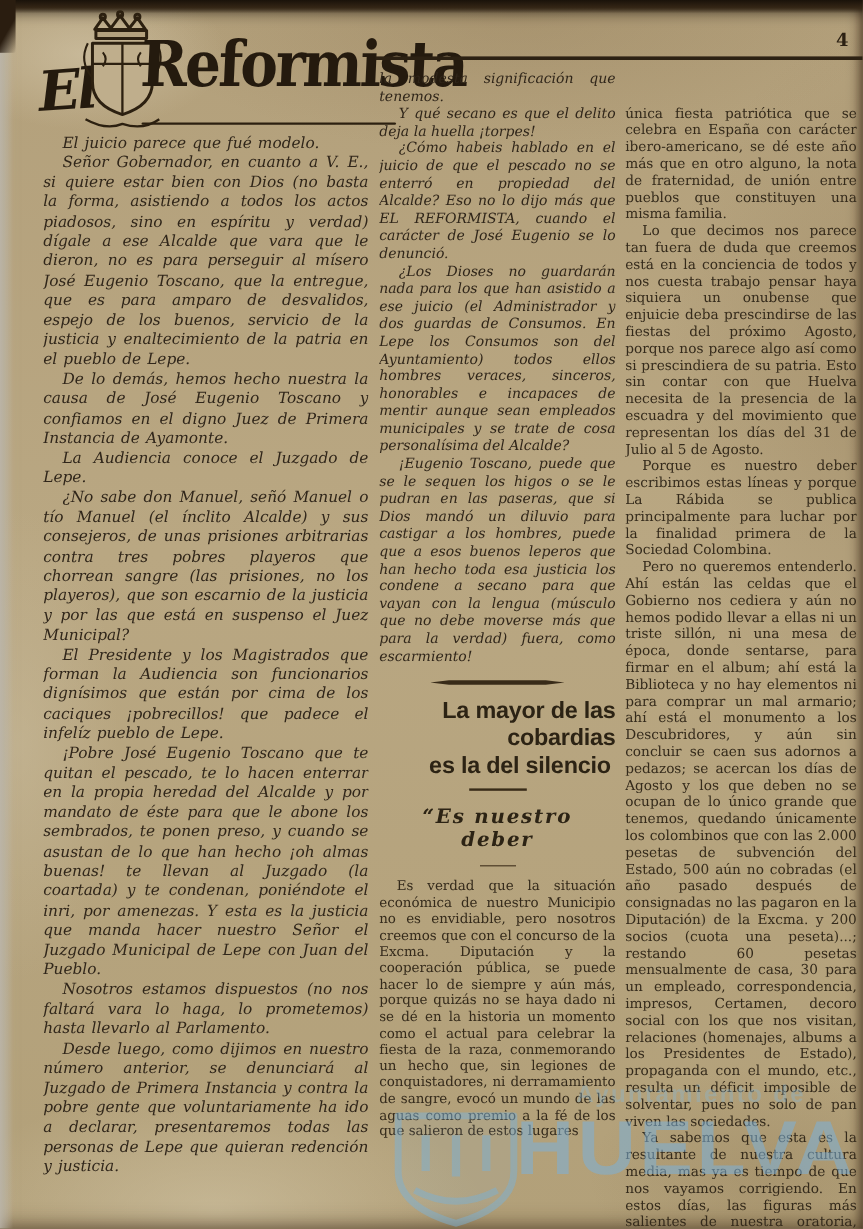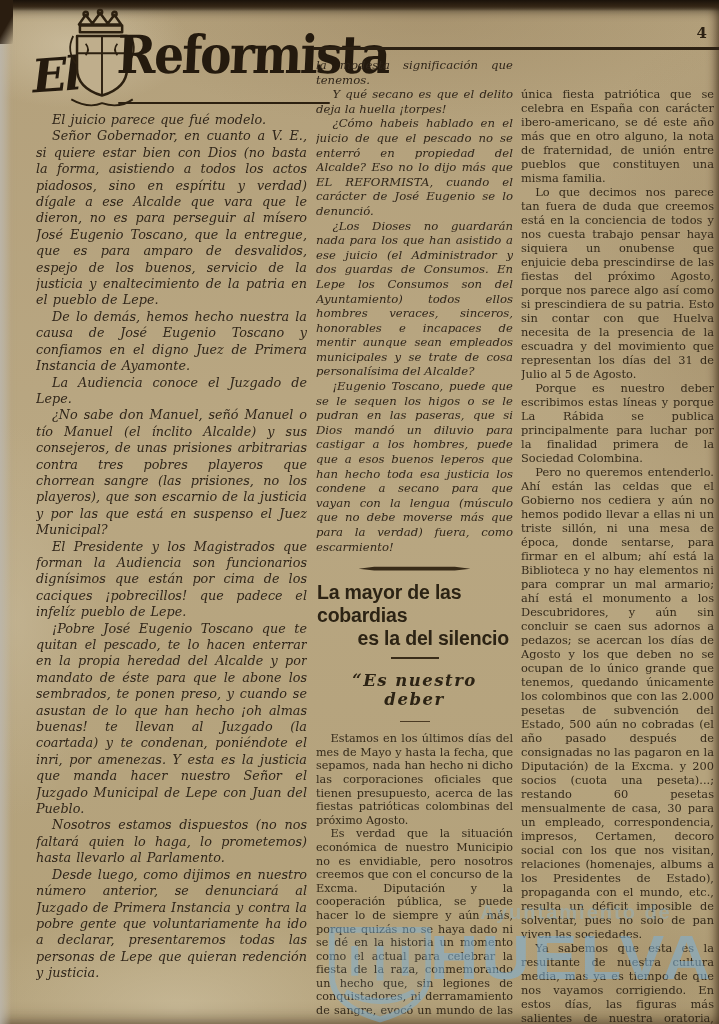--- a/index.html
+++ b/index.html
@@ -59,21 +59,21 @@
   .col2-bottom p{margin:0;text-indent:1.3em;text-align:justify;hyphens:auto;}
   .col3{position:absolute;left:521px;top:55px;width:193px;height:944px;overflow:hidden;
     font-size:11.4px;line-height:14px;color:#342a1b;margin-top:32px;}
   .col3 p:first-child{text-indent:0;}
 
   
   .divider{width:112px;height:5px;margin:12px auto 10px;background:#382b18;
     clip-path:polygon(0 50%,14% 12%,86% 12%,100% 50%,86% 88%,14% 88%);}
   .headline{margin:2px 0 0;font-family:"Liberation Sans","DejaVu Sans",sans-serif;
     font-weight:bold;color:#2c2314;font-size:19.5px;line-height:23px;letter-spacing:-0.2px;}
-  .headline .l1{display:block;text-align:left;padding-left:1px;}
+  .headline .l1{display:block;text-align:right;padding-left:1px;}
   .headline .l2{display:block;text-align:right;padding-right:4px;}
   .rule-sm{width:48px;height:2px;background:#382b18;margin:7px auto 9px;}
   .subhead{margin:12px;font-family:"DejaVu Serif",serif;font-weight:bold;font-style:italic;
     font-size:16.5px;text-align:center;letter-spacing:1.5px;color:#2c2314;}
   .rule-xs{width:30px;height:1px;background:#4a3a24;margin:7px auto 10px;}
 
   
   .watermark{position:absolute;left:318px;top:903px;width:401px;height:121px;pointer-events:none;}
   .wm-shield{position:absolute;left:4px;top:20px;width:116px;height:101px;opacity:0.62;}
   .wm-small{position:absolute;left:118px;top:-2px;width:280px;text-align:center;
@@ -114,42 +114,41 @@
   <div class="top-rule"></div>
 
   <section class="col col1">
       <p>El juicio parece que fué modelo.</p>
       <p>Señor Gobernador, en cuanto a V. E., si quiere estar bien con Dios (no basta la forma, asistiendo a todos los actos piadosos, sino en espíritu y verdad) dígale a ese Alcalde que vara que le dieron, no es para perseguir al mísero José Eugenio Toscano, que la entregue, que es para amparo de desvalidos, espejo de los buenos, servicio de la justicia y enaltecimiento de la patria en el pueblo de Lepe.</p>
       <p>De lo demás, hemos hecho nuestra la causa de José Eugenio Toscano y confiamos en el digno Juez de Primera Instancia de Ayamonte.</p>
       <p>La Audiencia conoce el Juzgado de Lepe.</p>
       <p>¿No sabe don Manuel, señó Manuel o tío Manuel (el ínclito Alcalde) y sus consejeros, de unas prisiones arbitrarias contra tres pobres playeros que chorrean sangre (las prisiones, no los playeros), que son escarnio de la justicia y por las que está en suspenso el Juez Municipal?</p>
       <p>El Presidente y los Magistrados que forman la Audiencia son funcionarios dignísimos que están por cima de los caciques ¡pobrecillos! que padece el infelíz pueblo de Lepe.</p>
       <p>¡Pobre José Eugenio Toscano que te quitan el pescado, te lo hacen enterrar en la propia heredad del Alcalde y por mandato de éste para que le abone los sembrados, te ponen preso, y cuando se asustan de lo que han hecho ¡oh almas buenas! te llevan al Juzgado (la coartada) y te condenan, poniéndote el inri, por amenezas. Y esta es la justicia que manda hacer nuestro Señor el Juzgado Municipal de Lepe con Juan del Pueblo.</p>
-      <p>Nosotros estamos dispuestos (no nos faltará quien lo haga, lo prometemos) hasta llevarlo al Parlamento.</p>
+      <p>Nosotros estamos dispuestos (no nos faltará vara lo haga, lo prometemos) hasta llevarlo al Parlamento.</p>
       <p>Desde luego, como dijimos en nuestro número anterior, se denunciará al Juzgado de Primera Instancia y contra la pobre gente que voluntariamente ha ido a declarar, presentaremos todas las personas de Lepe que quieran redención y justicia.</p>
     </section>
 
   <section class="col col2">
     <div class="col2-top">
         <p>la modesta significación que tenemos.</p>
         <p>Y qué secano es que el delito deja la huella ¡torpes!</p>
         <p>¿Cómo habeis hablado en el juicio de que el pescado no se enterró en propiedad del Alcalde? Eso no lo dijo más que EL REFORMISTA, cuando el carácter de José Eugenio se lo denunció.</p>
         <p>¿Los Dioses no guardarán nada para los que han asistido a ese juicio (el Administrador y dos guardas de Consumos. En Lepe los Consumos son del Ayuntamiento) todos ellos hombres veraces, sinceros, honorables e incapaces de mentir aunque sean empleados municipales y se trate de cosa personalísima del Alcalde?</p>
         <p>¡Eugenio Toscano, puede que se le sequen los higos o se le pudran en las paseras, que si Dios mandó un diluvio para castigar a los hombres, puede que a esos buenos leperos que han hecho toda esa justicia los condene a secano para que vayan con la lengua (músculo que no debe moverse más que para la verdad) fuera, como escarmiento!</p>
       </div>
     <div class="divider"></div>
     <h2 class="headline">
       <span class="l1">La mayor de las cobardias</span>
       <span class="l2">es la del silencio</span>
     </h2>
     <div class="rule-sm"></div>
     <h3 class="subhead">“Es nuestro deber</h3>
     <div class="rule-xs"></div>
     <div class="col col2-bottom">
-        <p>Estamos en los últimos días del mes de Mayo y hasta la fecha, que sepamos, nada han hecho ni dicho las corporaciones oficiales que tienen presupuesto, acerca de las fiestas patrióticas colombinas del próximo Agosto.</p>
         <p>Es verdad que la situación económica de nuestro Municipio no es envidiable, pero nosotros creemos que con el concurso de la Excma. Diputación y la cooperación pública, se puede hacer lo de siempre y aún más, porque quizás no se haya dado ni se dé en la historia un momento como el actual para celebrar la fiesta de la raza, conmemorando un hecho que, sin legiones de conquistadores, ni derramamiento de sangre, evocó un mundo de las aguas como premio a la fé de los que salieron de estos lugares</p>
       </div>
   </section>
 
   <section class="col col3">
       <p>única fiesta patriótica que se celebra en España con carácter ibero-americano, se dé este año más que en otro alguno, la nota de fraternidad, de unión entre pueblos que constituyen una misma familia.</p>
       <p>Lo que decimos nos parece tan fuera de duda que creemos está en la conciencia de todos y nos cuesta trabajo pensar haya siquiera un onubense que enjuicie deba prescindirse de las fiestas del próximo Agosto, porque nos parece algo así como si prescindiera de su patria. Esto sin contar con que Huelva necesita de la presencia de la escuadra y del movimiento que representan los días del 31 de Julio al 5 de Agosto.</p>
       <p>Porque es nuestro deber escribimos estas líneas y porque La Rábida se publica principalmente para luchar por la finalidad primera de la Sociedad Colombina.</p>
       <p>Pero no queremos entenderlo. Ahí están las celdas que el Gobierno nos cediera y aún no hemos podido llevar a ellas ni un triste sillón, ni una mesa de época, donde sentarse, para firmar en el album; ahí está la Biblioteca y no hay elementos ni para comprar un mal armario; ahí está el monumento a los Descubridores, y aún sin concluir se caen sus adornos a pedazos; se acercan los días de Agosto y los que deben no se ocupan de lo único grande que tenemos, quedando únicamente los colombinos que con las 2.000 pesetas de subvención del Estado, 500 aún no cobradas (el año pasado después de consignadas no las pagaron en la Diputación) de la Excma. y 200 socios (cuota una peseta)...; restando 60 pesetas mensualmente de casa, 30 para un empleado, correspondencia, impresos, Certamen, decoro social con los que nos visitan, relaciones (homenajes, albums a los Presidentes de Estado), propaganda con el mundo, etc., resulta un déficit imposible de solventar, pues no solo de pan viven las sociedades.</p>
       <p>Ya sabemos que esta es la resultante de nuestra cultura media, mas ya es tiempo de que nos vayamos corrigiendo. En estos días, las figuras más salientes de nuestra oratoria, nuestros escritores más ilustres, nuestros dramaturgos, nuestros políticos, todos, hablan de patriotismo, de raza, de expansiones espirituales y de relaciones mercantiles con los pueblos americanos, y no se vaya a dar el caso—endémico entre nosotros—de que esas palabras, promesas y hasta Reales órdenes y Decretos, fallen</p>

